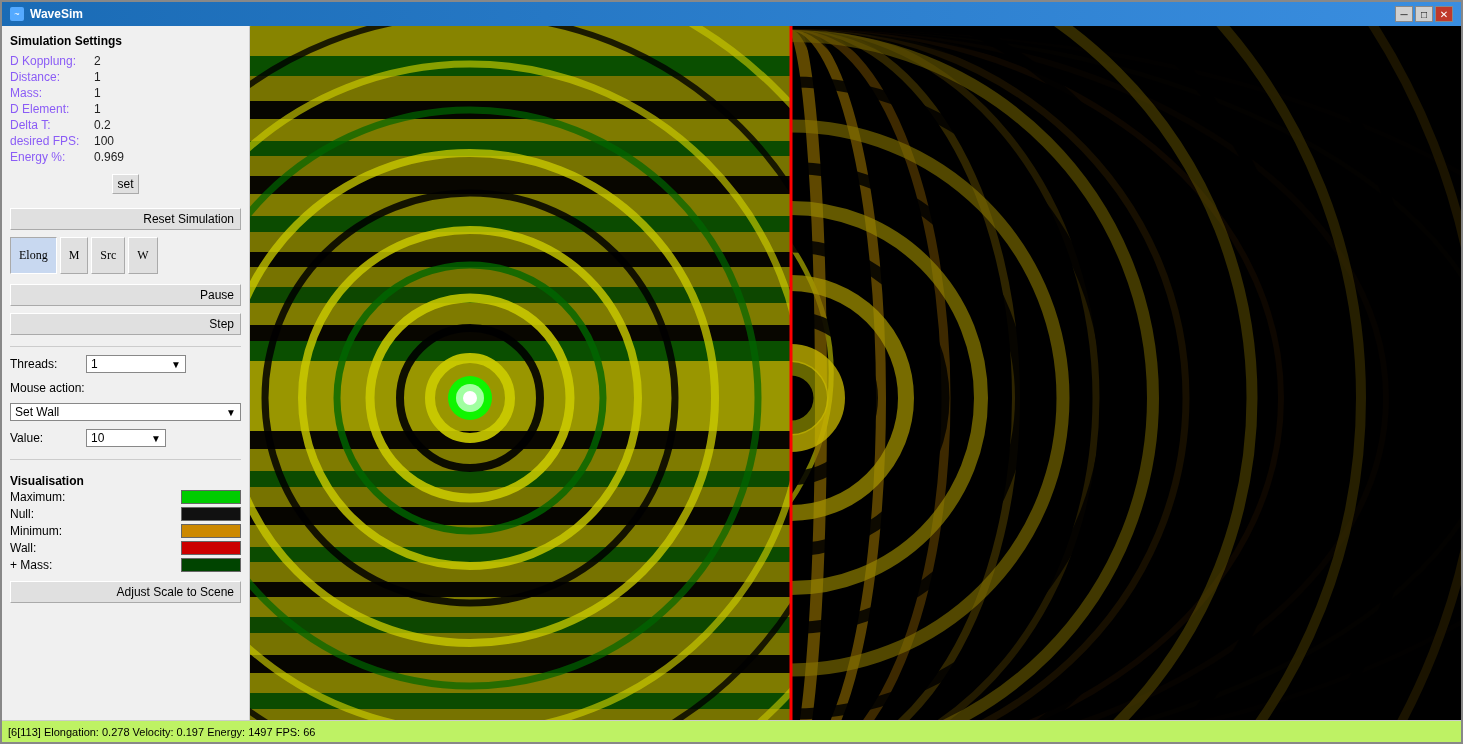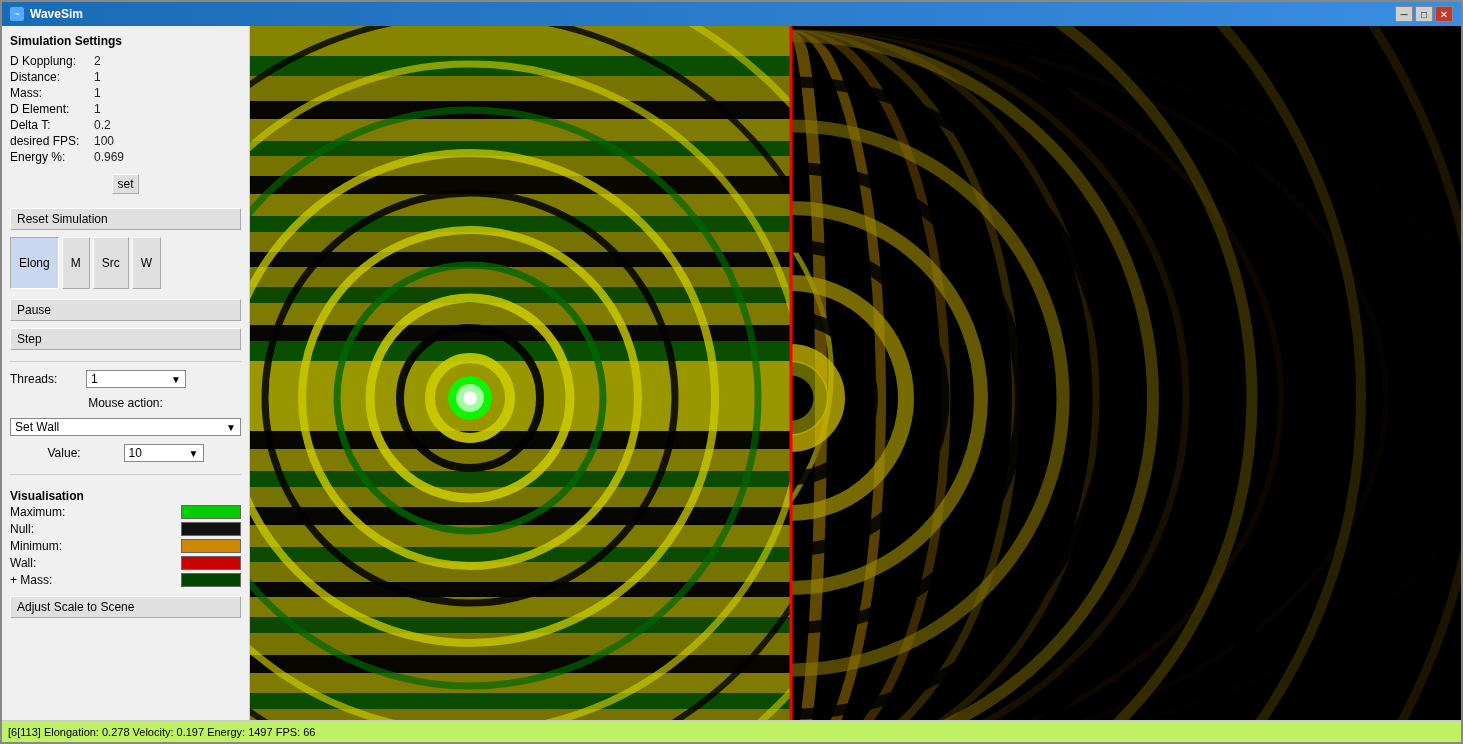--- a/index.html
+++ b/index.html
@@ -89,21 +89,21 @@
     }
     .settings-grid {
       display: grid;
       grid-template-columns: 80px 1fr;
       gap: 2px 4px;
       align-items: center;
       margin-bottom: 6px;
     }
     .settings-label {
       font-size: 12px;
-      color: #000000;
+      color: #8b5cf6;
     }
     .settings-value {
       font-size: 12px;
       color: #222;
     }
     .set-btn {
       display: block;
       margin: 0 auto 6px auto;
       padding: 2px 4px;
       font-size: 12px;
@@ -116,49 +116,49 @@
     .full-btn {
       width: 100%;
       padding: 3px 6px;
       font-size: 12px;
       background: #e0e0e0;
       border: 1px solid #aaa;
       border-top-color: #fff;
       border-left-color: #fff;
       cursor: pointer;
       margin-bottom: 3px;
-      text-align: left;
+      text-align: right;
     }
     .btn-row {
       display: flex;
       gap: 3px;
       margin-bottom: 6px;
     }
     .small-btn {
-      padding: 18px 8px;
+      padding: 10px 8px;
       font-size: 12px;
       background: #e0e0e0;
       border: 1px solid #aaa;
       border-top-color: #fff;
       border-left-color: #fff;
       cursor: pointer;
+      font-family: Liberation Serif, serif;
     }
     .small-btn.active {
       background: #c8d8f0;
       border-top-color: #aaa;
       border-left-color: #aaa;
       border-bottom-color: #fff;
       border-right-color: #fff;
     }
     .field-row {
       display: flex;
       align-items: center;
       gap: 6px;
       margin-bottom: 4px;
-      justify-content: center;
     }
     .field-label {
       font-size: 12px;
       min-width: 70px;
     }
     .dropdown {
       display: flex;
       align-items: center;
       background: white;
       border: 1px solid #888;

